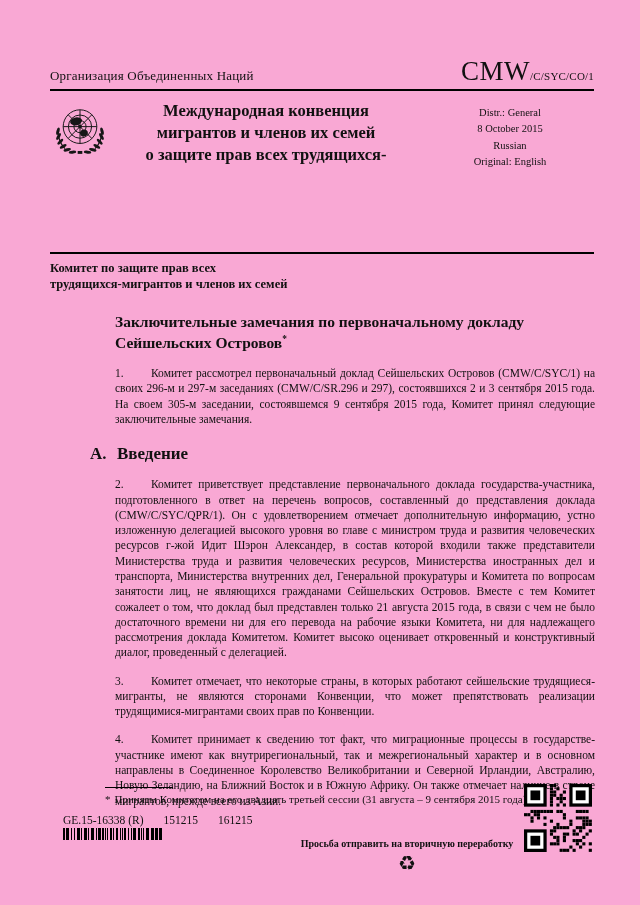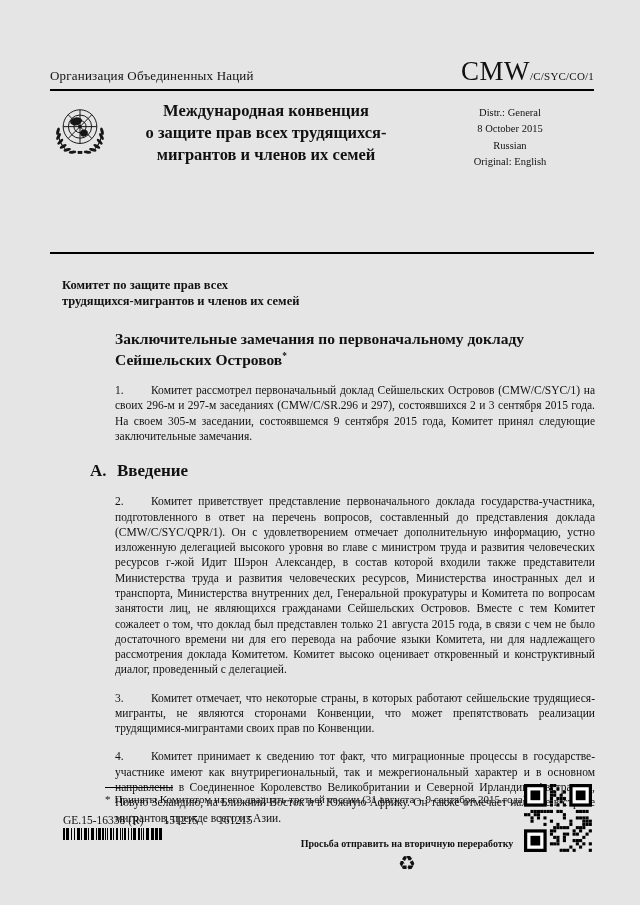--- a/index.html
+++ b/index.html
@@ -1,19 +1,19 @@
 <!DOCTYPE html>
 <html><head>
 <meta charset="utf-8">
 <style>
   html,body{margin:0;padding:0;background:#ffffff;}
   .page{
     position:relative;
     width:640px;height:905px;
-    background:#e5e5e5;
+    background:#f9a8d4;
     color:#111;
     font-family:"Liberation Serif", serif;
     overflow:hidden;
     box-sizing:border-box;
     outline:1px solid #e3e3e3;
   }
   .content{padding:56px 46px 0 50px;}
   
   .hdr-row{
     display:flex;justify-content:space-between;align-items:baseline;
@@ -29,21 +29,21 @@
   .conv-title{
     font-weight:bold;font-size:16.5px;line-height:1.32;
     margin-left:6px;width:300px;
   }
   .distr{
     margin-left:auto;width:168px;
     font-size:10.5px;line-height:1.55;padding-top:5px;
   }
   
   .mid-rule{border-top:2px solid #000;margin-top:82px;}
-  .committee{font-weight:bold;font-size:12.5px;line-height:1.28;padding-top:23px;margin-left:12px;}
+  .committee{font-weight:bold;font-size:12.5px;line-height:1.28;padding-top:6px;}
   
   .doc-title{
     margin:20px 0 0 65px;width:450px;
     font-weight:bold;font-size:15.5px;line-height:1.32;
   }
   .doc-title sup{font-size:60%;}
   
   .para{
     margin:13px 0 0 65px;width:480px;
     font-size:11.5px;line-height:1.33;text-align:justify;
@@ -119,22 +119,22 @@
             <ellipse cx="84" cy="68" rx="6.5" ry="2.6" transform="rotate(45 84 68)"></ellipse>
             <ellipse cx="79" cy="76" rx="6.5" ry="2.6" transform="rotate(30 79 76)"></ellipse>
             <ellipse cx="72" cy="82" rx="6.5" ry="2.6" transform="rotate(15 72 82)"></ellipse>
             <ellipse cx="63" cy="86" rx="6.5" ry="2.6" transform="rotate(5 63 86)"></ellipse>
             <rect x="46" y="84" width="8" height="5"></rect>
           </g>
         </svg>
       </span>
       <div class="conv-title">
         <div>Международная конвенция</div>
+        <div>мигрантов и членов их семей</div>
         <div>о защите прав всех трудящихся-</div>
-        <div>мигрантов и членов их семей</div>
       </div>
       <div class="distr">
         <div>Distr.: General</div>
         <div>8 October 2015</div>
         <div>Russian</div>
         <div>Original: English</div>
       </div>
     </div>
 
     <div class="mid-rule"></div>

